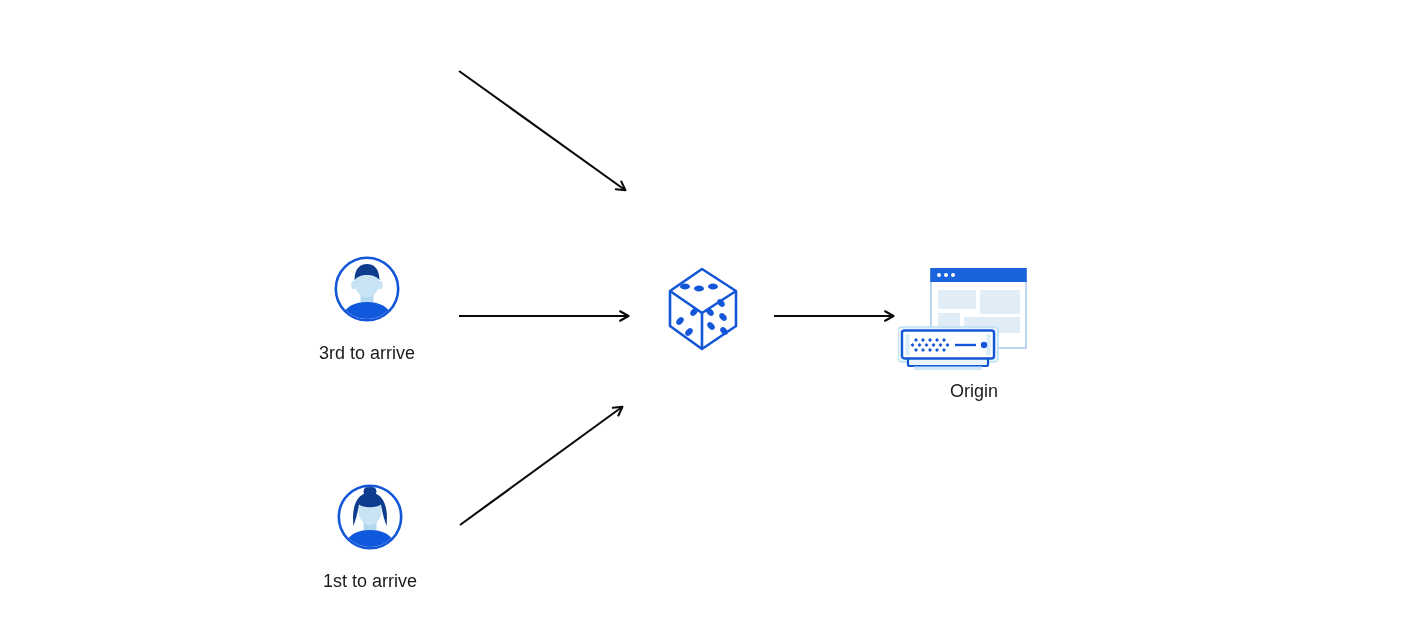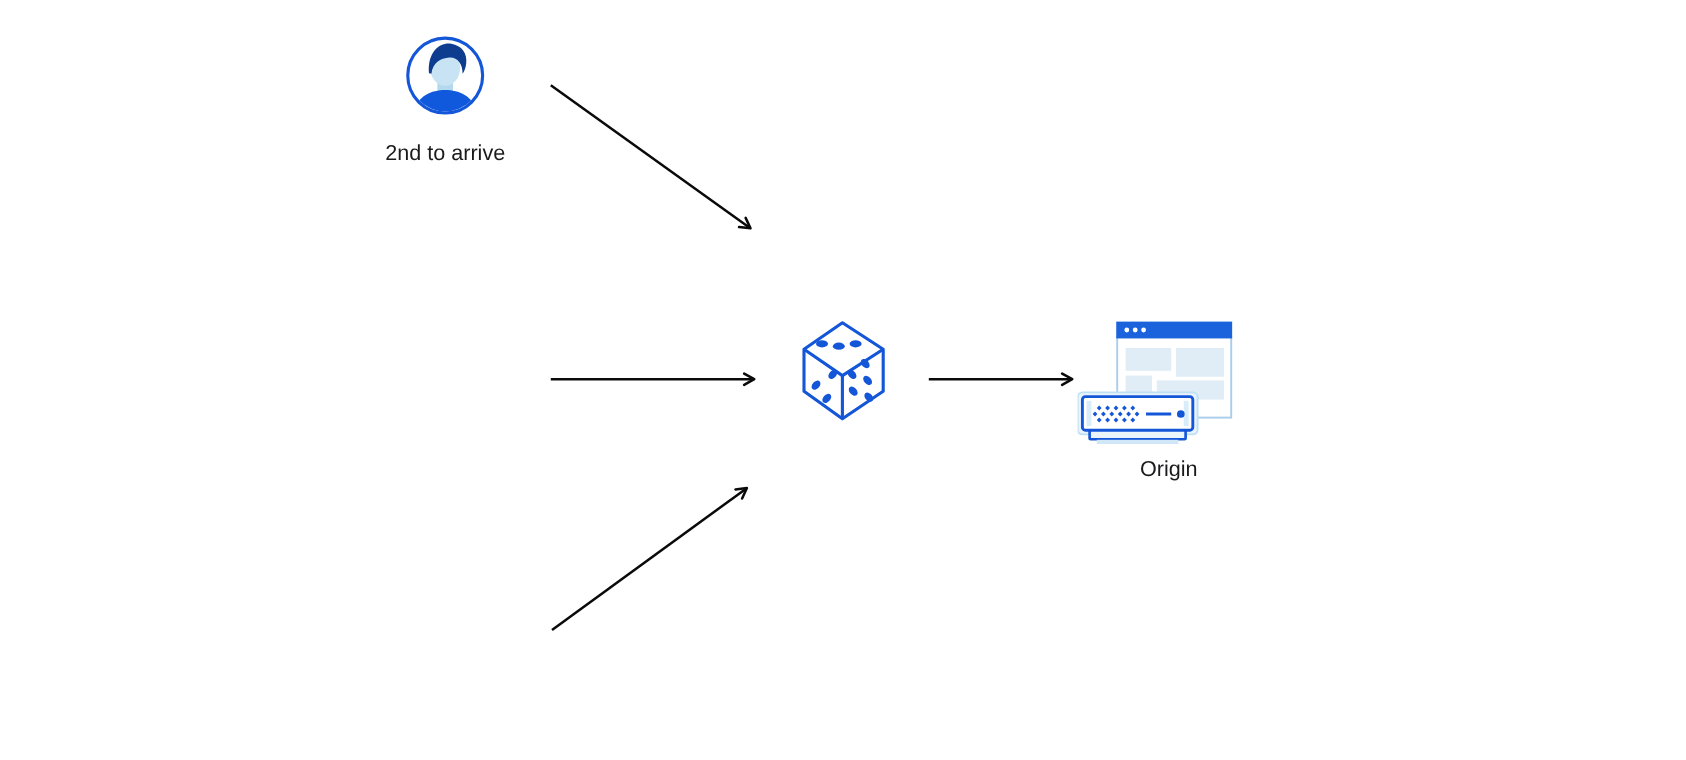--- a/index.html
+++ b/index.html
@@ -48,41 +48,62 @@
       <marker id="ah" viewBox="0 0 12 12" refX="10" refY="6" markerWidth="6" markerHeight="6" orient="auto-start-reverse">
         <path d="M2.5,1.5 L10.5,6 L2.5,10.5" fill="none" stroke="#0a0a0a" stroke-width="2" stroke-linecap="round" stroke-linejoin="round"></path>
       </marker>
     </defs>
     <line x1="459" y1="71" x2="625" y2="190" stroke="#0a0a0a" stroke-width="2.1" marker-end="url(#ah)"></line>
     <line x1="459" y1="316" x2="628" y2="316" stroke="#0a0a0a" stroke-width="2.1" marker-end="url(#ah)"></line>
     <line x1="460" y1="525" x2="622" y2="407" stroke="#0a0a0a" stroke-width="2.1" marker-end="url(#ah)"></line>
     <line x1="774" y1="316" x2="893" y2="316" stroke="#0a0a0a" stroke-width="2.1" marker-end="url(#ah)"></line>
   </svg>
 
-  <div class="node client-a">
+
+  <div class="node client-b">
     <svg width="66" height="66" viewBox="0 0 66 66">
       <defs>
-          <clipPath id="clipA">
+          <clipPath id="clipB">
             <circle cx="33" cy="33" r="30"></circle>
           </clipPath>
         </defs>
       <circle cx="33" cy="33" r="31.2" fill="#ffffff" stroke="#1456d8" stroke-width="2.6"></circle>
-      <g clip-path="url(#clipA)">
-        <rect x="26.5" y="32" width="13" height="15" fill="#b4d8ee"></rect>
-        <path d="M5,68 C8,51 20,45 33,45 C46,45 58,51 61,68 Z" fill="#1159dc"></path>
-        <ellipse cx="33" cy="26.5" rx="12.5" ry="15" fill="#c8e4f4"></ellipse>
-        <path d="M19.5,31 C18,13 29,5 38,6.5 C47,8 51.5,14.5 50.5,23
-                 C50.1,26.5 49,29.5 47.5,31.5 C47.5,23 43,17.5 36.5,18
-                 C29,18.6 22.5,22.5 21.5,31.5 Z" fill="#0e3d8f"></path>
+      <g clip-path="url(#clipB)">
+        <rect x="26.5" y="33" width="13" height="15" fill="#b4d8ee"></rect>
+        <path d="M5,68 C8,51 20,46 33,46 C46,46 58,51 61,68 Z" fill="#1159dc"></path>
+        <ellipse cx="20" cy="29" rx="2.8" ry="4.2" fill="#c8e4f4"></ellipse>
+        <ellipse cx="46" cy="29" rx="2.8" ry="4.2" fill="#c8e4f4"></ellipse>
+        <ellipse cx="33" cy="27" rx="12" ry="14.5" fill="#c8e4f4"></ellipse>
+        <path d="M20.5,24.5 C20.5,11.5 27,8 33,8 C39,8 45.5,11.5 45.5,24.5
+                 C42.5,17 23.5,17 20.5,24.5 Z" fill="#0e3d8f"></path>
       </g>
     </svg>
-    <div class="node-label">2nd to arrive</div>
+    <div class="node-label">3rd to arrive</div>
   </div>
 
-
+  <div class="node client-c">
+    <svg width="66" height="66" viewBox="0 0 66 66">
+      <defs>
+          <clipPath id="clipC">
+            <circle cx="33" cy="33" r="30"></circle>
+          </clipPath>
+        </defs>
+      <circle cx="33" cy="33" r="31.2" fill="#ffffff" stroke="#1456d8" stroke-width="2.6"></circle>
+      <g clip-path="url(#clipC)">
+        <rect x="26.5" y="33" width="13" height="15" fill="#b4d8ee"></rect>
+        <path d="M5,68 C8,51 20,46 33,46 C46,46 58,51 61,68 Z" fill="#1159dc"></path>
+        <ellipse cx="33" cy="7.5" rx="6.5" ry="5.5" fill="#0e3d8f"></ellipse>
+        <ellipse cx="33" cy="26.5" rx="11.5" ry="14.5" fill="#c8e4f4"></ellipse>
+        <path d="M16.5,42 C14,19 22,8.5 33,8.5 C44,8.5 52,19 49.5,42
+                 C47,35 45,27 44,20.5 C40,24 26,24 22,20.5
+                 C21,27 19,35 16.5,42 Z" fill="#0e3d8f"></path>
+      </g>
+    </svg>
+    <div class="node-label">1st to arrive</div>
+  </div>
 
   <div class="node dice-node">
     <svg width="72" height="84" viewBox="0 0 72 84">
       <g stroke="#1456d8" stroke-width="2.6" stroke-linejoin="round" fill="#ffffff">
         <path d="M35,2 L69,24 L69,59 L35,82 L3,59 L3,24 Z"></path>
         <path d="M3,24 L35,46 L69,24" fill="none"></path>
         <path d="M35,46 L35,82" fill="none"></path>
       </g>
       <g fill="#1456d8">
 

